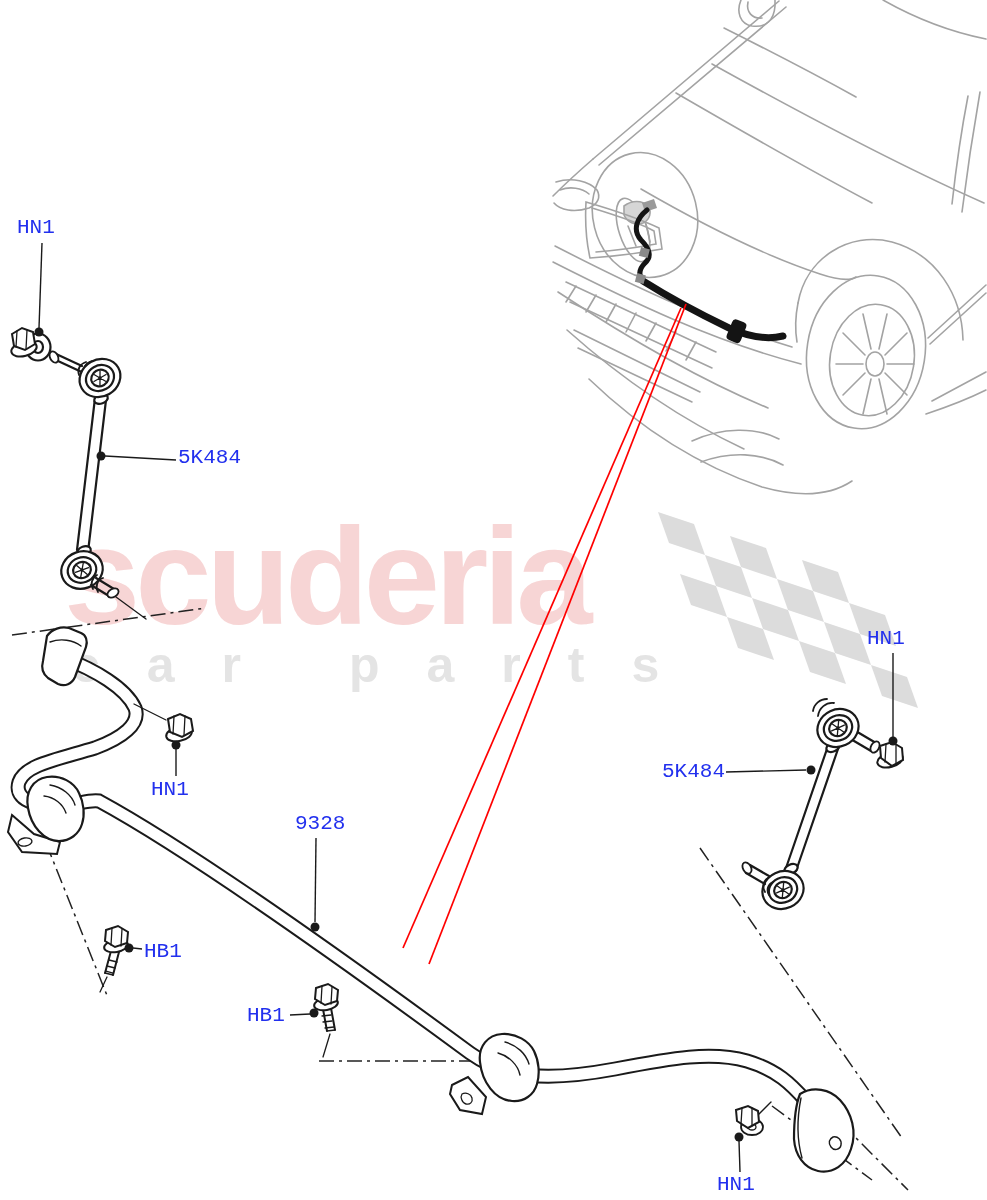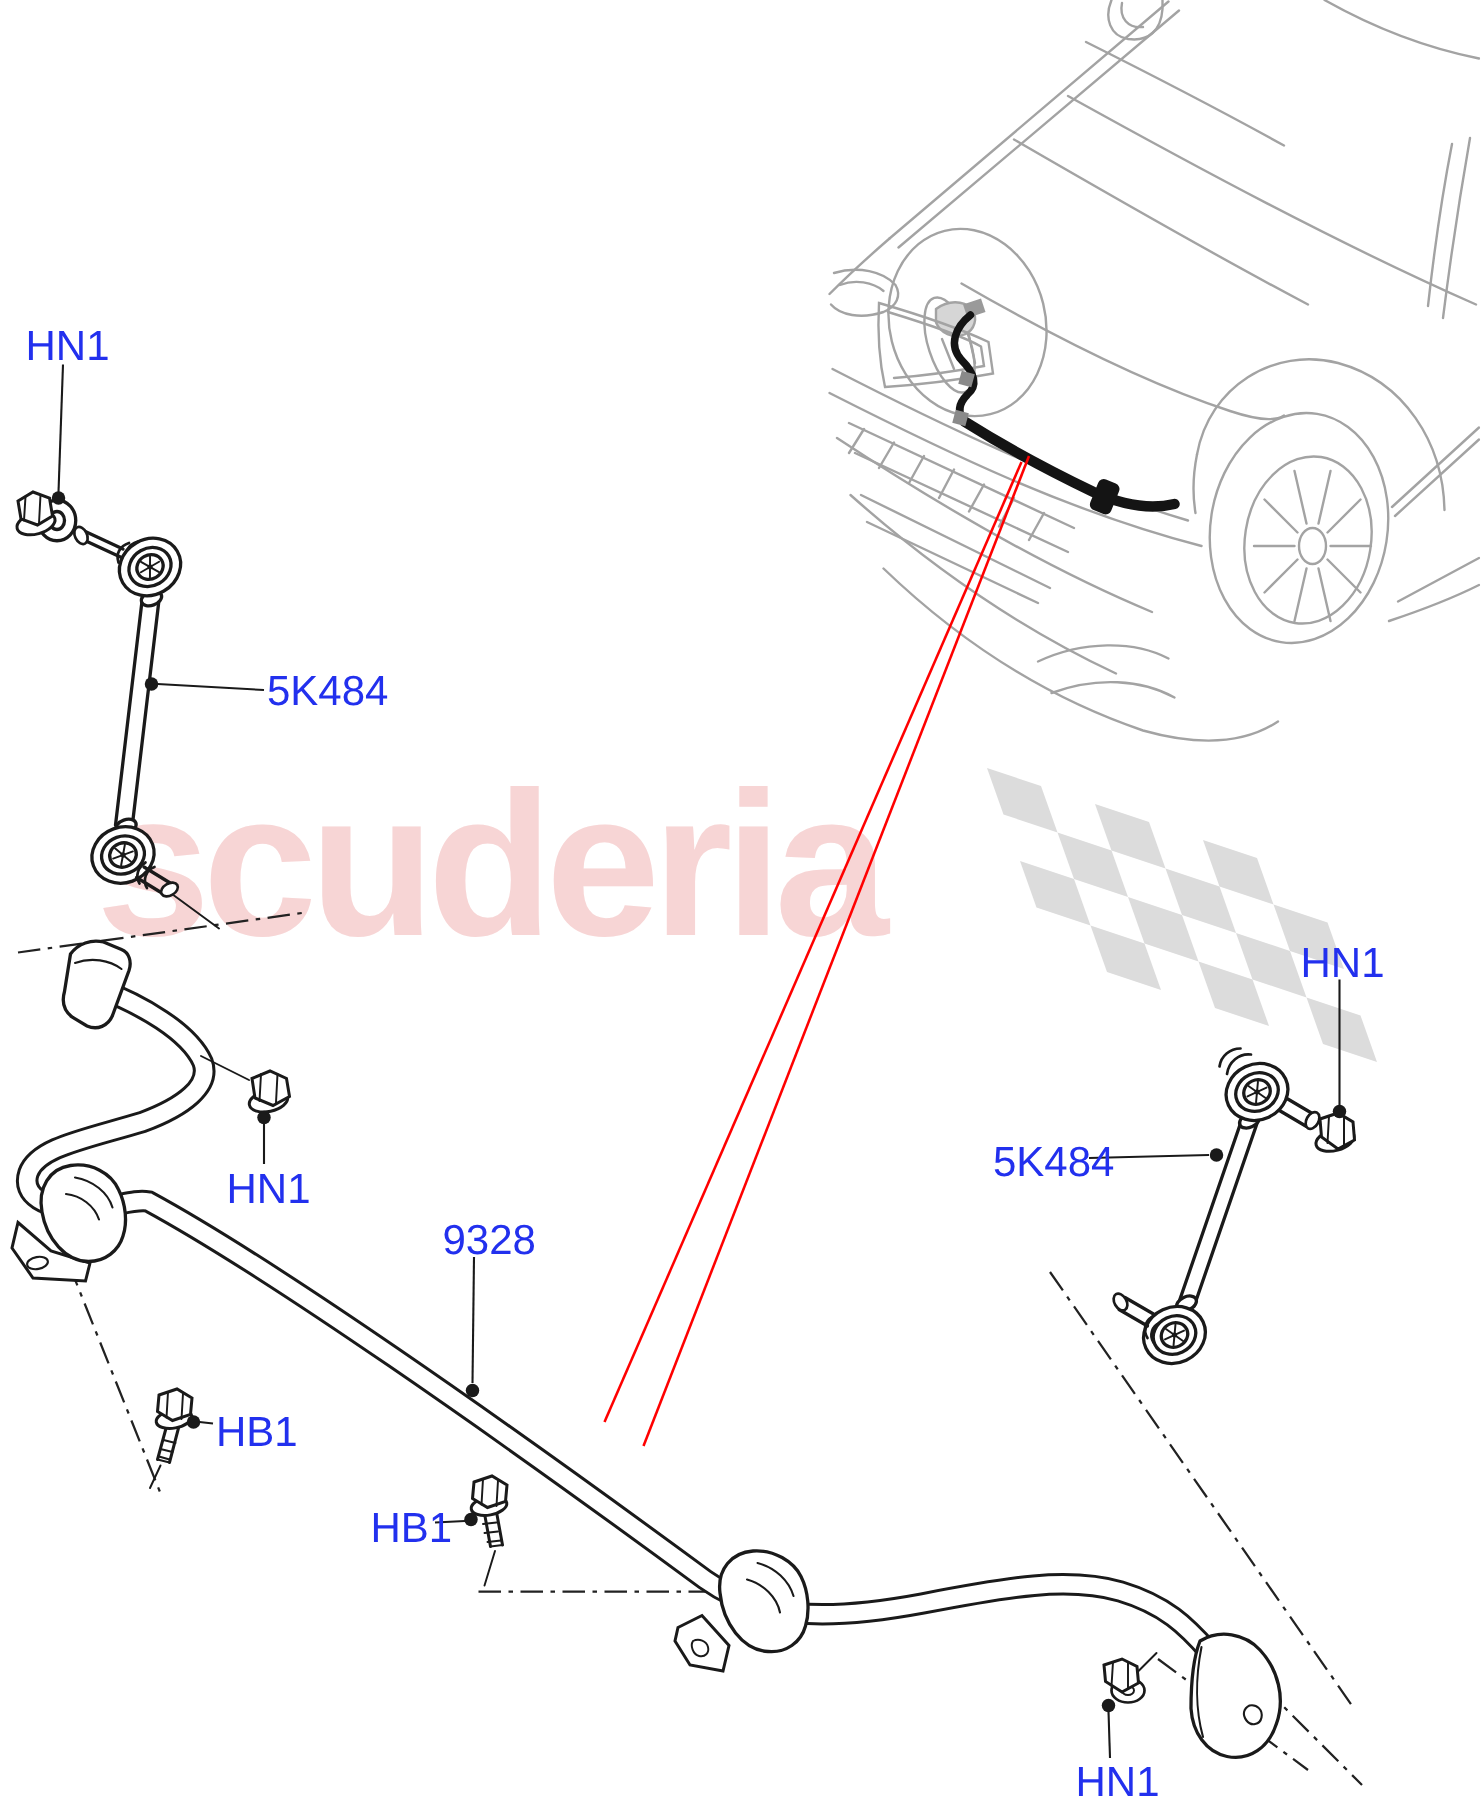--- a/index.html
+++ b/index.html
@@ -22,30 +22,31 @@
     color:var(--watermark-pink);user-select:none;white-space:nowrap;
   }
   .wm-tag{
     position:absolute;left:72px;top:640px;
     font-family:"Liberation Sans",sans-serif;
     font-weight:bold;font-size:50px;line-height:1;letter-spacing:47px;
     color:var(--watermark-gray);user-select:none;white-space:nowrap;
   }
   .plabel{
     position:absolute;
-    font-family:Liberation Sans, sans-serif;
-    font-size:28px;line-height:1;color:var(--label-blue);white-space:nowrap;
+    font-family:Liberation Mono, monospace;
+    font-size:21px;line-height:1;color:var(--label-blue);white-space:nowrap;
   }
 </style>
 </head>
 <body>
 
 <div id="stage">
 
   <div class="wm-brand">scuderia</div>
+  <div class="wm-tag">car parts</div>
 
   <svg width="987" height="1200" viewBox="0 0 987 1200">
     <defs>
       <g id="joint" stroke="#1a1a1a" stroke-width="2.2" fill="#ffffff">
         <ellipse rx="21" ry="18.5"></ellipse>
         <ellipse rx="14.5" ry="12.5"></ellipse>
         <ellipse rx="9" ry="8"></ellipse>
         <path d="M -7,0 L 7,0 M -3.5,-6 L 3.5,6 M -3.5,6 L 3.5,-6" stroke-width="1.3" fill="none"></path>
         <circle r="1.7" fill="#1a1a1a" stroke="none"></circle>
       </g>

